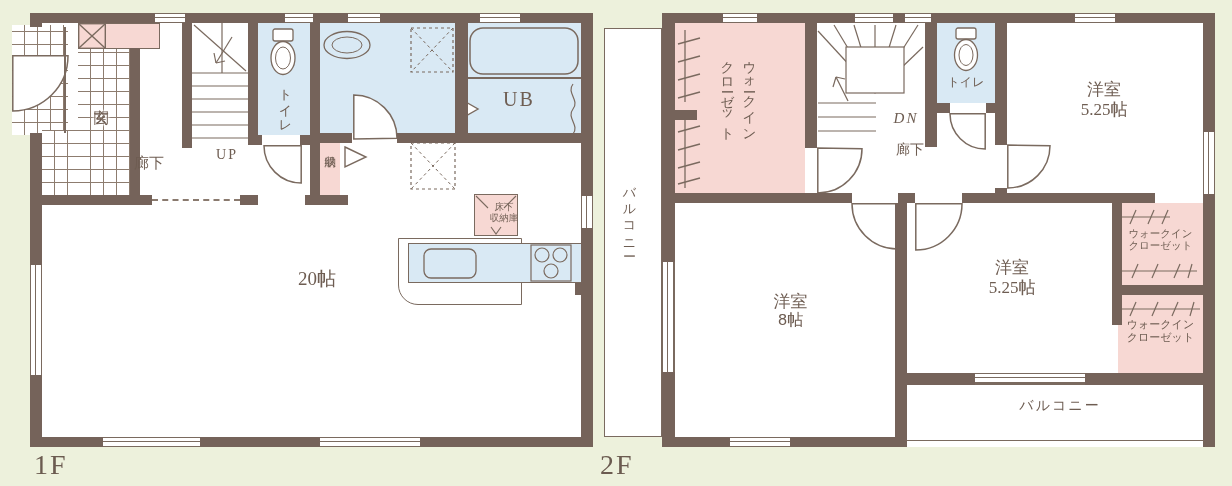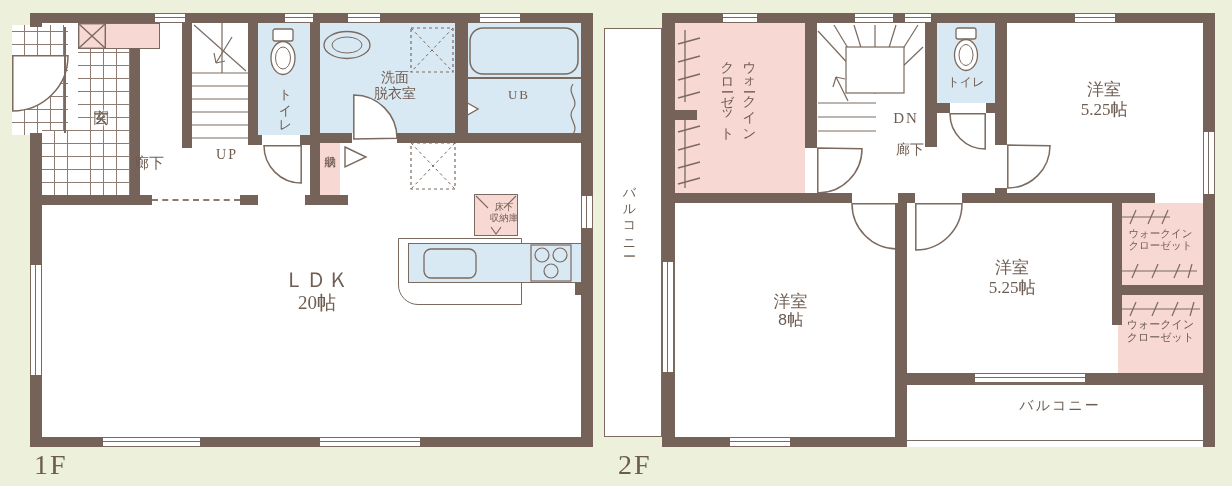--- a/index.html
+++ b/index.html
@@ -155,32 +155,27 @@
         <polyline points="40,14 24,40"></polyline>
         <polyline points="24,40 22,30"></polyline>
         <polyline points="24,40 33,38"></polyline>
       </g>
     </svg>
 
   <div class="lbl vtext halo" style="left:92px;top:97px;font-size:15px;">玄関</div>
   <div class="lbl" style="left:134px;top:155px;font-size:15px;">廊下</div>
   <div class="lbl center" style="left:204px;top:147px;width:46px;font-size:14px;letter-spacing:2px;">UP</div>
   <div class="lbl vtext" style="left:277px;top:80px;font-size:13px;letter-spacing:1px;">トイレ</div>
-  <div class="lbl center" style="left:352px;top:70px;width:86px;font-size:14px;">
-    <span style="position:static;display:block;">洗面</span>
-    <span style="position:static;display:block;">脱衣室</span>
-  </div>
-  <div class="lbl center" style="left:497px;top:88px;width:44px;font-size:13px;letter-spacing:2px;">UB</div>
+  <div class="lbl center" style="left:497px;top:88px;width:44px;font-size:20px;letter-spacing:2px;">UB</div>
   <div class="lbl vtext" style="left:323px;top:147px;font-size:11.5px;letter-spacing:0;">収納</div>
   <div class="lbl center" style="left:474px;top:202px;width:60px;font-size:9.5px;z-index:41;">
     <span style="position:static;display:block;">床下</span>
     <span style="position:static;display:block;">収納庫</span>
   </div>
   <div class="lbl center" style="left:255px;top:268px;width:124px;">
-    <span style="position:static;display:block;font-size:21px;letter-spacing:1px;">ＬＤＫ</span>
     <span style="position:static;display:block;font-size:19px;">20帖</span>
   </div>
   <div class="floor-tag" style="left:34px;top:449px;">1F</div>
 
   <div class="interior" style="left:662px;top:13px;width:553px;height:434px;"></div>
   <div class="balcony" style="left:604px;top:28px;width:58px;height:409px;"></div>
   <div class="balcony" style="left:905px;top:383px;width:308px;height:58px;"></div>
 
   <div class="room-pink" style="left:675px;top:23px;width:130px;height:170px;"></div>
   <div class="room-blue" style="left:937px;top:23px;width:58px;height:80px;"></div>
@@ -299,21 +294,21 @@
         <line x1="50" y1="16" x2="56" y2="2"></line>
         <line x1="68" y1="16" x2="72" y2="2"></line>
       </g>
     </svg>
 
   <div class="lbl vtext" style="left:621px;top:178px;font-size:13px;letter-spacing:3px;">バルコニー</div>
   <div class="lbl" style="left:716px;top:52px;writing-mode:vertical-rl;text-orientation:upright;font-size:13.5px;letter-spacing:1px;line-height:22px;">
     <span style="position:static;display:block;">ウォークイン</span>
     <span style="position:static;display:block;">クローゼット</span>
   </div>
-  <div class="lbl center" style="left:884px;top:110px;width:44px;font-size:15px;letter-spacing:2px;">DN</div>
+  <div class="lbl center" style="left:884px;top:110px;width:44px;font-size:15px;letter-spacing:2px;font-style:italic;">DN</div>
   <div class="lbl center" style="left:886px;top:142px;width:48px;font-size:14px;">廊下</div>
   <div class="lbl center" style="left:939px;top:76px;width:54px;font-size:12px;z-index:41;">トイレ</div>
   <div class="lbl center" style="left:1048px;top:80px;width:112px;">
     <span style="position:static;display:block;font-size:17px;">洋室</span>
     <span style="position:static;display:block;font-size:17px;">5.25帖</span>
   </div>
   <div class="lbl center" style="left:1118px;top:228px;width:85px;font-size:10.5px;z-index:41;">
     <span style="position:static;display:block;">ウォークイン</span>
     <span style="position:static;display:block;">クローゼット</span>
   </div>
@@ -323,15 +318,15 @@
   </div>
   <div class="lbl center" style="left:748px;top:292px;width:85px;">
     <span style="position:static;display:block;font-size:17px;">洋室</span>
     <span style="position:static;display:block;font-size:16px;font-family:Liberation Mono, monospace;">8帖</span>
   </div>
   <div class="lbl center" style="left:958px;top:258px;width:108px;">
     <span style="position:static;display:block;font-size:17px;">洋室</span>
     <span style="position:static;display:block;font-size:17px;">5.25帖</span>
   </div>
   <div class="lbl center" style="left:1005px;top:398px;width:110px;font-size:14px;letter-spacing:2px;">バルコニー</div>
-  <div class="floor-tag" style="left:600px;top:449px;margin-left:18px;">2F</div>
+  <div class="floor-tag" style="left:600px;top:449px;">2F</div>
 
 </div>
 
 </body></html>

